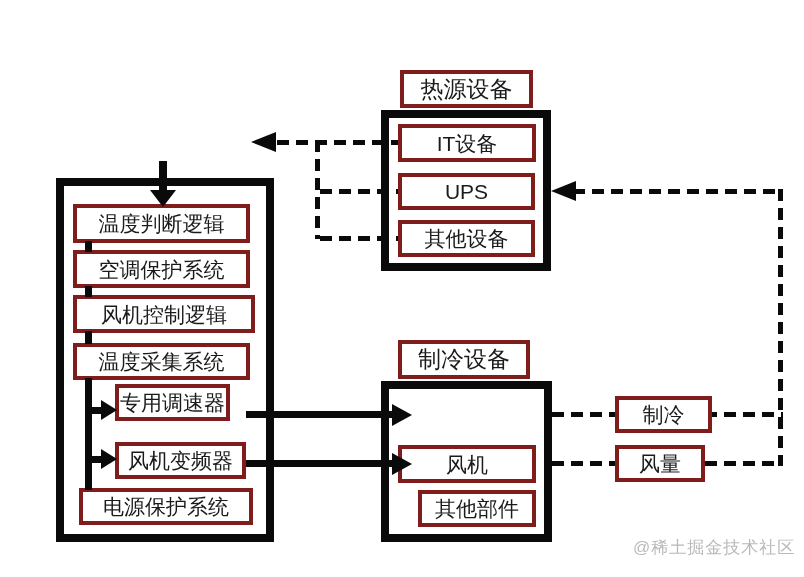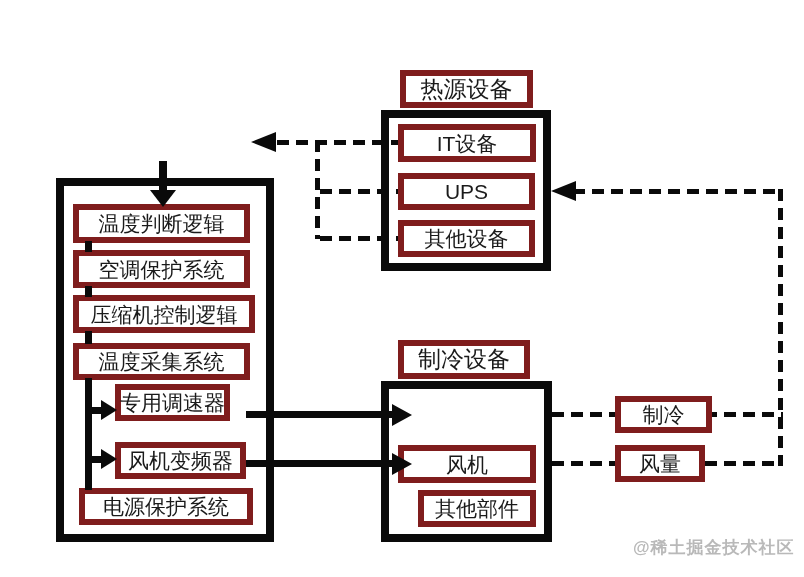--- a/index.html
+++ b/index.html
@@ -2,54 +2,54 @@
 <html><head>
 <meta charset="utf-8">
 <style>
   html,body{margin:0;padding:0;background:#ffffff;}
   #canvas{
     position:relative;width:804px;height:577px;background:#ffffff;overflow:hidden;
     font-family:"Liberation Sans","DejaVu Sans",sans-serif;color:#1a1a1a;
   }
   .box{
     position:absolute;box-sizing:border-box;background:#ffffff;
-    border:6px solid #7f1d1d;display:flex;align-items:center;justify-content:center;
+    border:4px solid #7f1d1d;display:flex;align-items:center;justify-content:center;
     font-size:21px;line-height:1;white-space:nowrap;z-index:3;
   }
   .title-box{font-size:23px;z-index:3;}
   .thick{
     position:absolute;box-sizing:border-box;background:transparent;
     border:8px solid #0a0a0a;z-index:2;
   }
   .sline{position:absolute;background:#0a0a0a;z-index:4;}
   .hdash{position:absolute;height:5px;z-index:1;
     background:repeating-linear-gradient(to right,#0a0a0a 0 12px,transparent 12px 19px);}
   .vdash{position:absolute;width:5px;z-index:1;
     background:repeating-linear-gradient(to bottom,#0a0a0a 0 12px,transparent 12px 19px);}
   .arr{position:absolute;width:0;height:0;z-index:5;}
   .arr-down{border-left:13px solid transparent;border-right:13px solid transparent;border-top:17px solid #0a0a0a;}
   .arr-right{border-top:11px solid transparent;border-bottom:11px solid transparent;border-left:20px solid #0a0a0a;}
   .arr-right-s{border-top:10px solid transparent;border-bottom:10px solid transparent;border-left:16px solid #0a0a0a;}
   .arr-left{border-top:10px solid transparent;border-bottom:10px solid transparent;border-right:25px solid #0a0a0a;}
   #watermark{
     position:absolute;left:633px;top:536px;font-size:17px;color:#b9b9b9;
-    letter-spacing:1px;z-index:6;white-space:nowrap;font-weight:bold;
+    letter-spacing:1px;z-index:6;white-space:nowrap;
   }
 </style>
 </head>
 <body>
 
 <div id="canvas">
 
 
   <div class="thick" style="left:56px;top:178px;width:218px;height:364px"></div>
 
   <div class="box" style="left:73px;top:204px;width:177px;height:39px">温度判断逻辑</div>
   <div class="box" style="left:73px;top:250px;width:177px;height:38px">空调保护系统</div>
-  <div class="box" style="left:73px;top:295px;width:182px;height:38px">压缩机控制逻辑</div>
+  <div class="box" style="left:73px;top:295px;width:182px;height:38px">风机控制逻辑</div>
   <div class="box" style="left:73px;top:343px;width:177px;height:37px">温度采集系统</div>
   <div class="box" style="left:115px;top:384px;width:115px;height:37px">专用调速器</div>
   <div class="box" style="left:115px;top:442px;width:131px;height:37px">风机变频器</div>
   <div class="box" style="left:79px;top:488px;width:174px;height:37px">电源保护系统</div>
 
   <div class="box title-box" style="left:400px;top:70px;width:133px;height:38px">热源设备</div>
   <div class="thick" style="left:381px;top:110px;width:170px;height:161px"></div>
   <div class="box" style="left:398px;top:124px;width:138px;height:38px">IT设备</div>
   <div class="box" style="left:398px;top:173px;width:137px;height:37px">UPS</div>
   <div class="box" style="left:398px;top:220px;width:137px;height:37px">其他设备</div>

